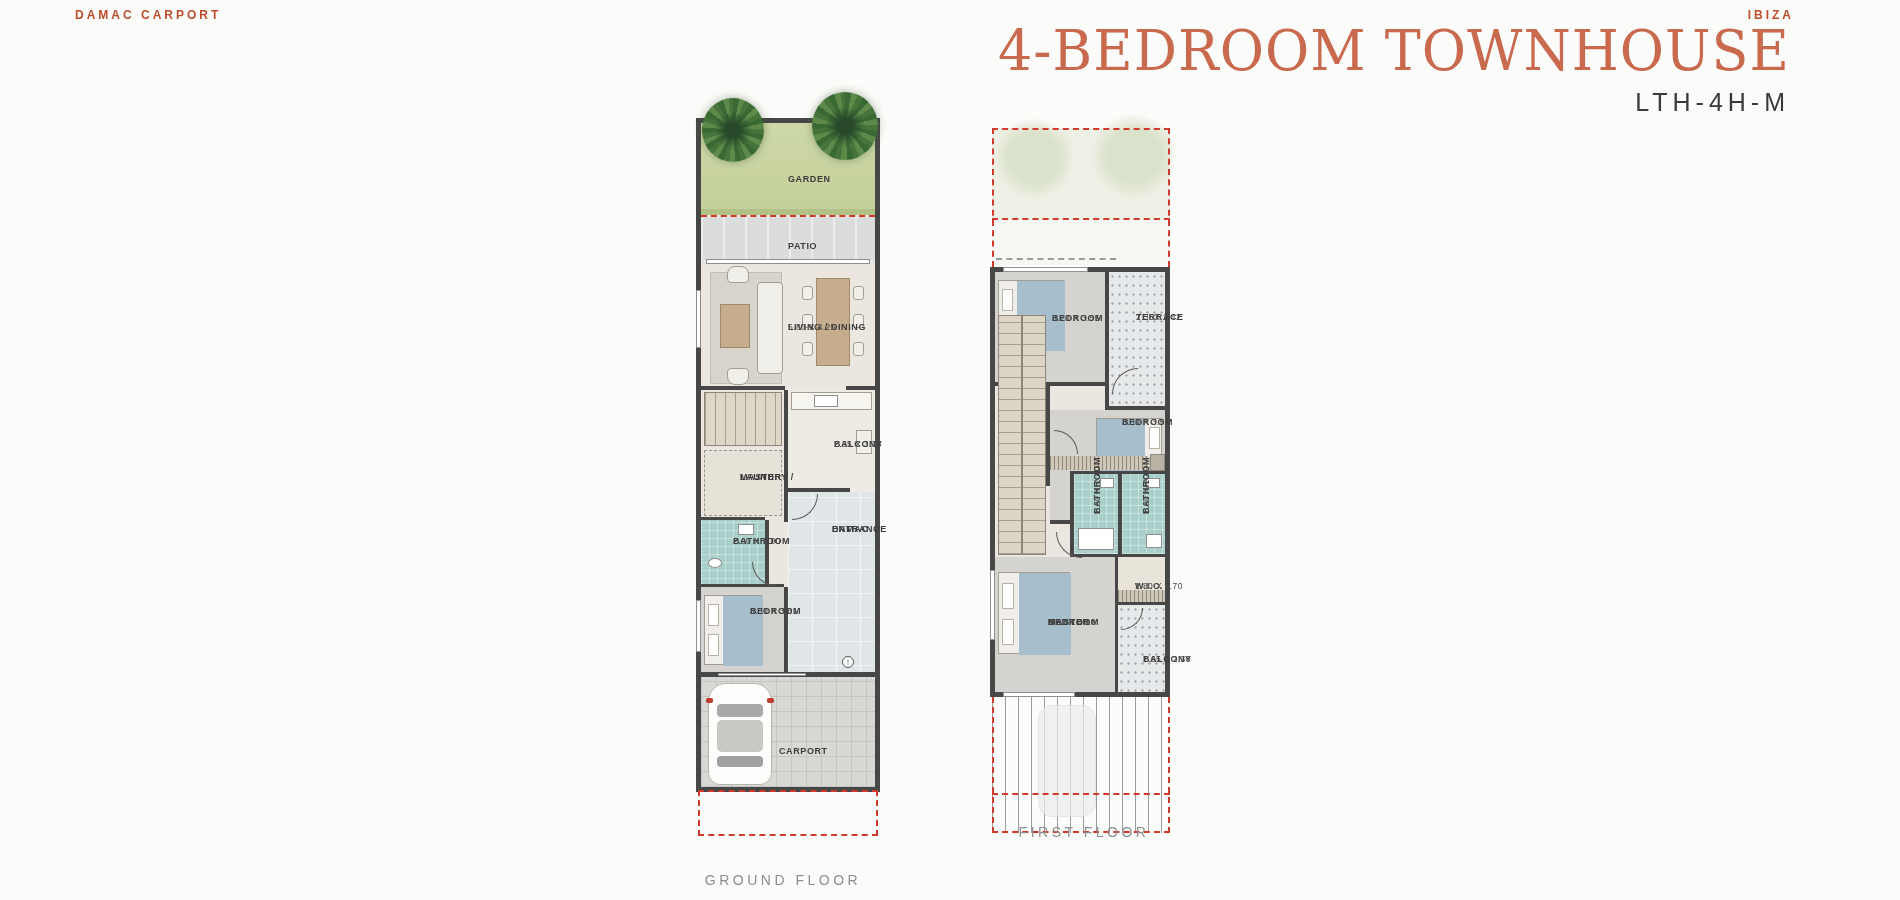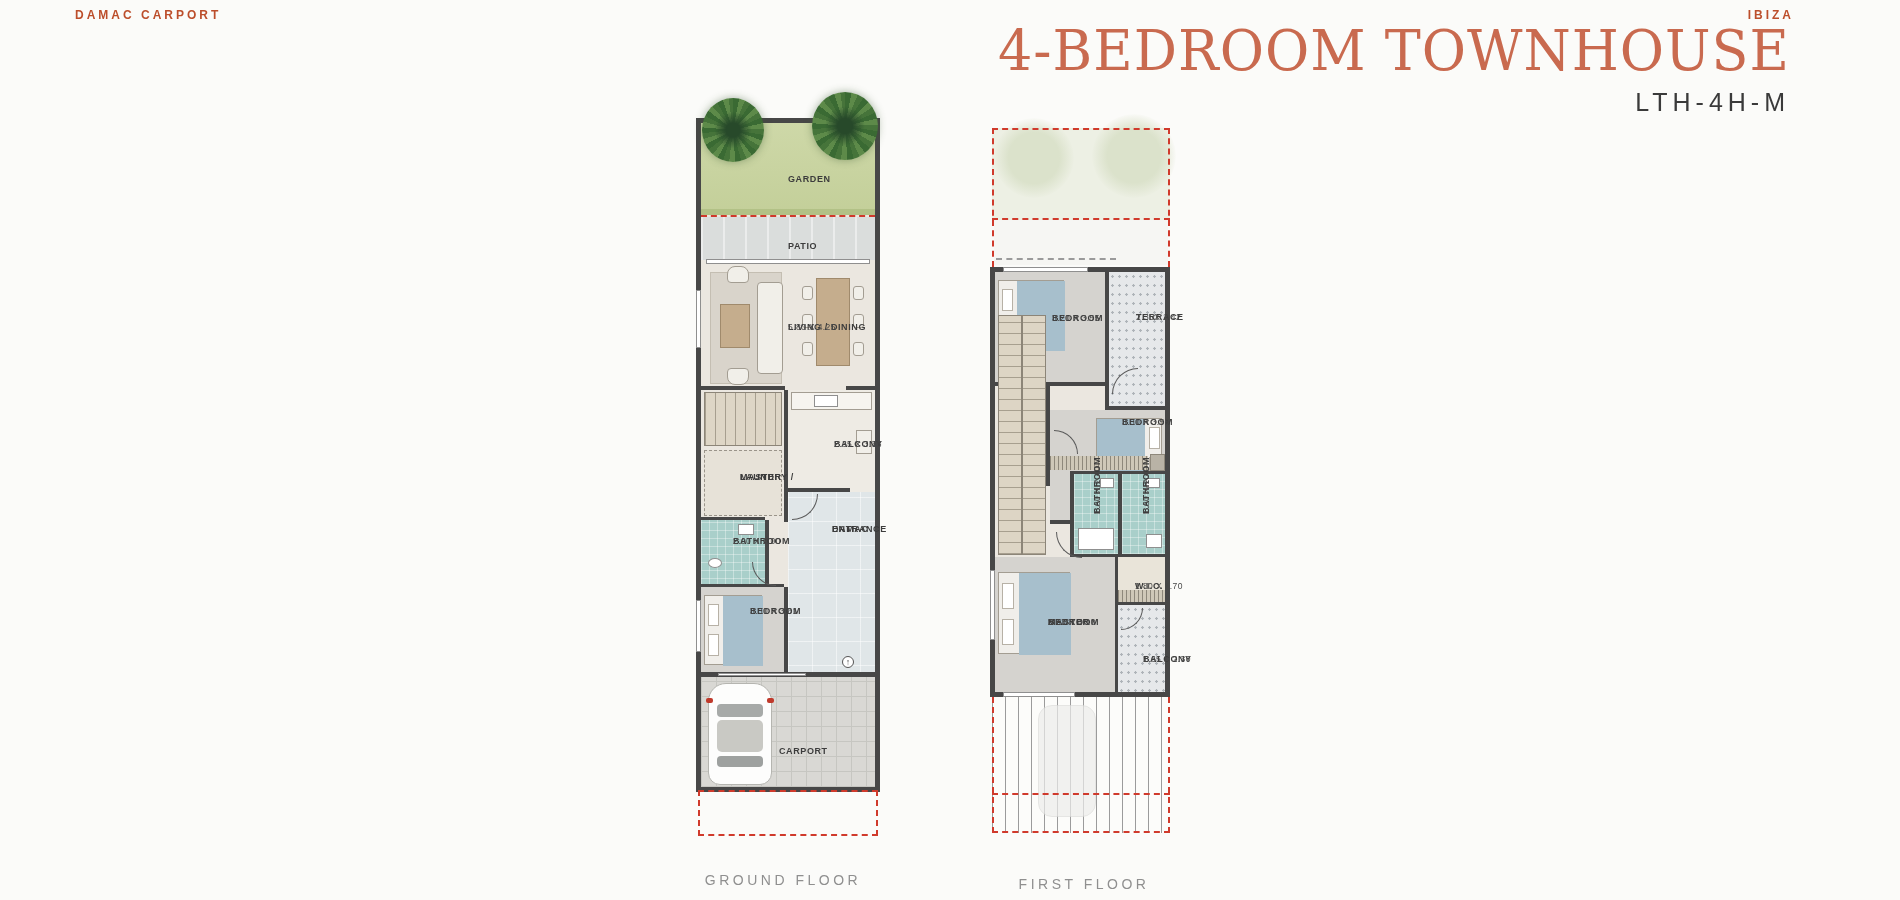--- a/index.html
+++ b/index.html
@@ -298,13 +298,13 @@
       <div>BEDROOM</div>
       <div class="dims">2.63 X 4.10</div>
     </div>
   <div class="rlabel" style="left:155px;top:554px;">
       <div>BALCONY</div>
       <div class="dims">1.65 X 2.30</div>
     </div>
 </div>
 
 <div class="caption" style="left:783px;top:872px;">GROUND FLOOR</div>
-<div class="caption" style="left:1084px;top:876px;">FIRST FLOOR</div>
+<div class="caption" style="left:1084px;top:824px;">FIRST FLOOR</div>
 
 </body></html>

